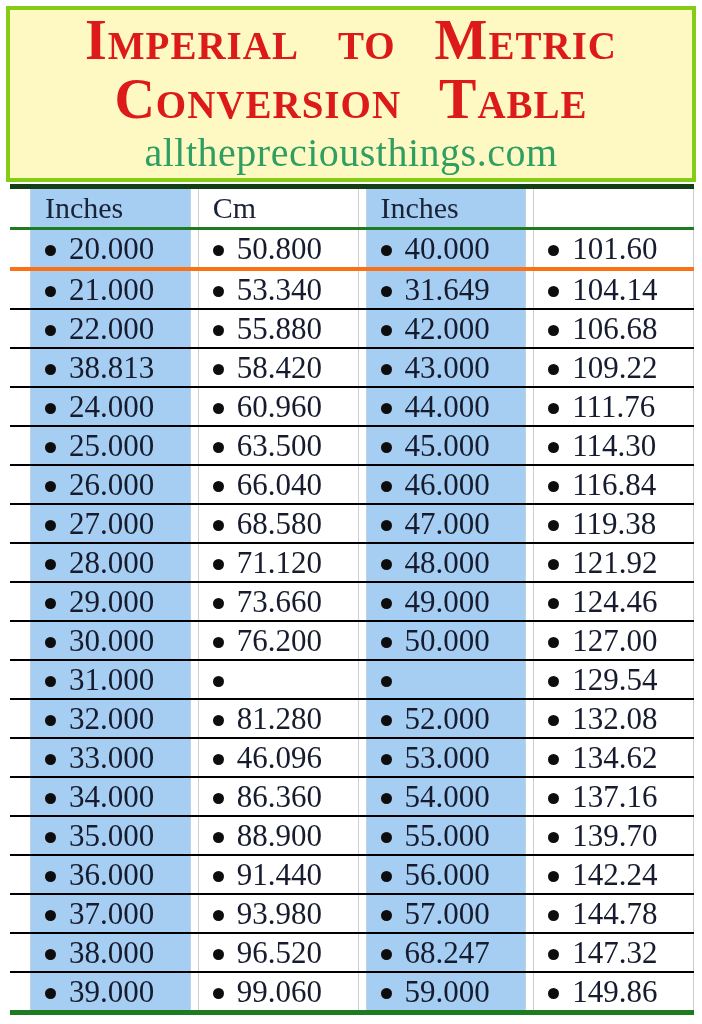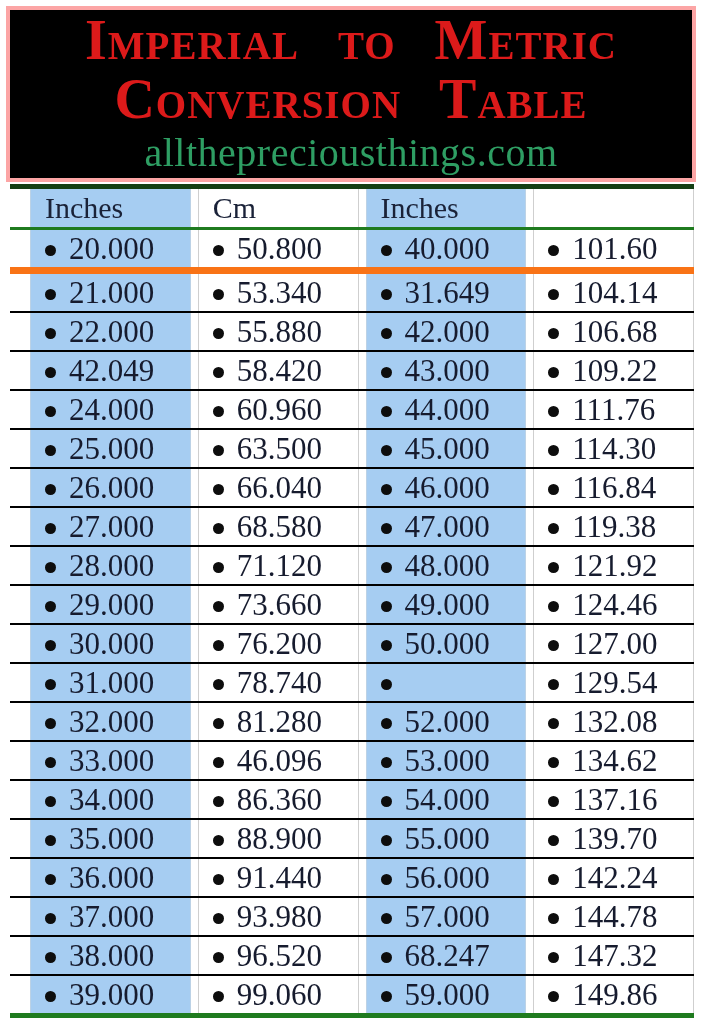--- a/index.html
+++ b/index.html
@@ -6,21 +6,21 @@
   body {
     width:702px; height:1024px;
     font-family:"Liberation Serif", serif;
     position:relative; overflow:hidden;
   }
   .page { width:702px; height:1024px; background:#ffffff; }
 
   
   .title-box {
     margin:6px 6px 0 6px; height:168px;
-    border:4px solid #fca5a5; background:#000000;
+    border:4px solid #84cc16; background:#fef9c3;
     display:flex; flex-direction:column; align-items:center; justify-content:center;
   }
   .title-line {
     font-variant:small-caps; font-weight:bold;
     color:#dc1a1a; font-size:56px; line-height:59px;
     word-spacing:24px; letter-spacing:1px; white-space:nowrap;
   }
   .site-url {
     color:#2e9e63; font-size:40px; line-height:48px; letter-spacing:0.5px;
   }
@@ -31,21 +31,21 @@
     border-top:5px solid #143f14;
     border-bottom:5px solid #1f7b1f;
     background:#ffffff;
   }
   .thead, .row {
     display:grid; grid-template-columns:repeat(4, 1fr); column-gap:7px;padding-left:20px;
   }
   .thead { height:38px; border-bottom:3px solid #1f7b1f; }
   .row { height:37px; border-top:2px solid #000000; }
   .row.first { border-top:none; }
-  .row.green-top { border-top:7px solid #f97316; }
+  .row.green-top { border-top:4px solid #f97316; }
 
   .cell {
     display:flex; align-items:center;
     padding-left:14px; overflow:hidden;
     font-size:31px; color:#161b2e;
     border-left:1px solid #cfcfcf; border-right:1px solid #cfcfcf;
     background:#ffffff;
   }
   .cell.blue { background:#a6cdf2; border-left-color:#bcd2e6; border-right-color:#bcd2e6; }
   .hcell { font-size:30px; color:#1a2238; }
@@ -124,21 +124,21 @@
             <span class="val">42.000</span>
           </div>
           <div class="cell white">
             <span class="bullet"></span>
             <span class="val">106.68</span>
           </div>
         </div>
         <div class="row">
           <div class="cell blue">
             <span class="bullet"></span>
-            <span class="val">42.049</span>
+            <span class="val">38.813</span>
           </div>
           <div class="cell white">
             <span class="bullet"></span>
             <span class="val">58.420</span>
           </div>
           <div class="cell blue">
             <span class="bullet"></span>
             <span class="val">43.000</span>
           </div>
           <div class="cell white">
@@ -272,21 +272,20 @@
             <span class="val">127.00</span>
           </div>
         </div>
         <div class="row">
           <div class="cell blue">
             <span class="bullet"></span>
             <span class="val">31.000</span>
           </div>
           <div class="cell white">
             <span class="bullet"></span>
-            <span class="val">78.740</span>
           </div>
           <div class="cell blue">
             <span class="bullet"></span>
           </div>
           <div class="cell white">
             <span class="bullet"></span>
             <span class="val">129.54</span>
           </div>
         </div>
         <div class="row">

